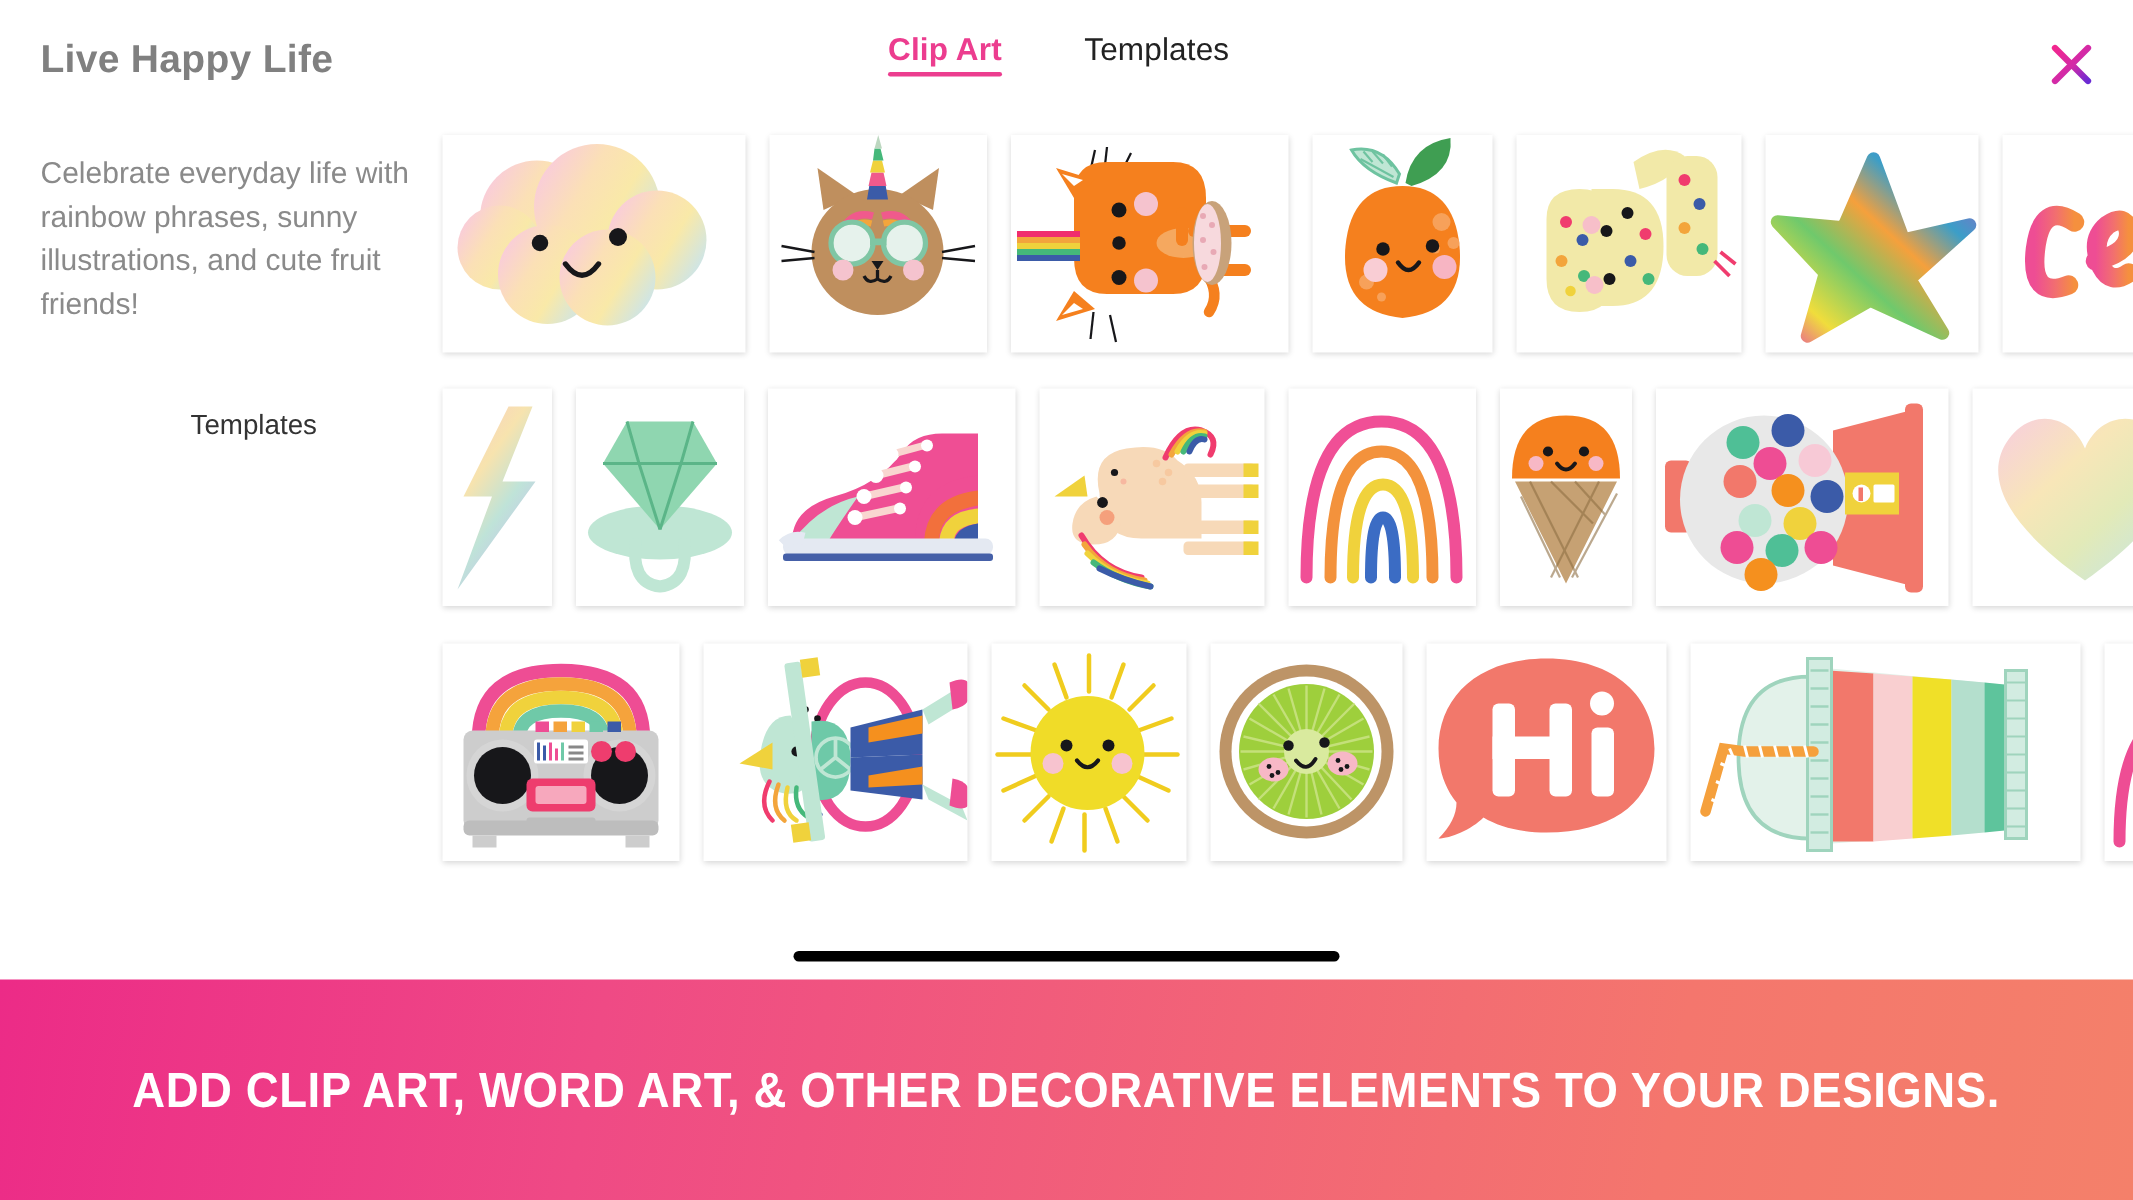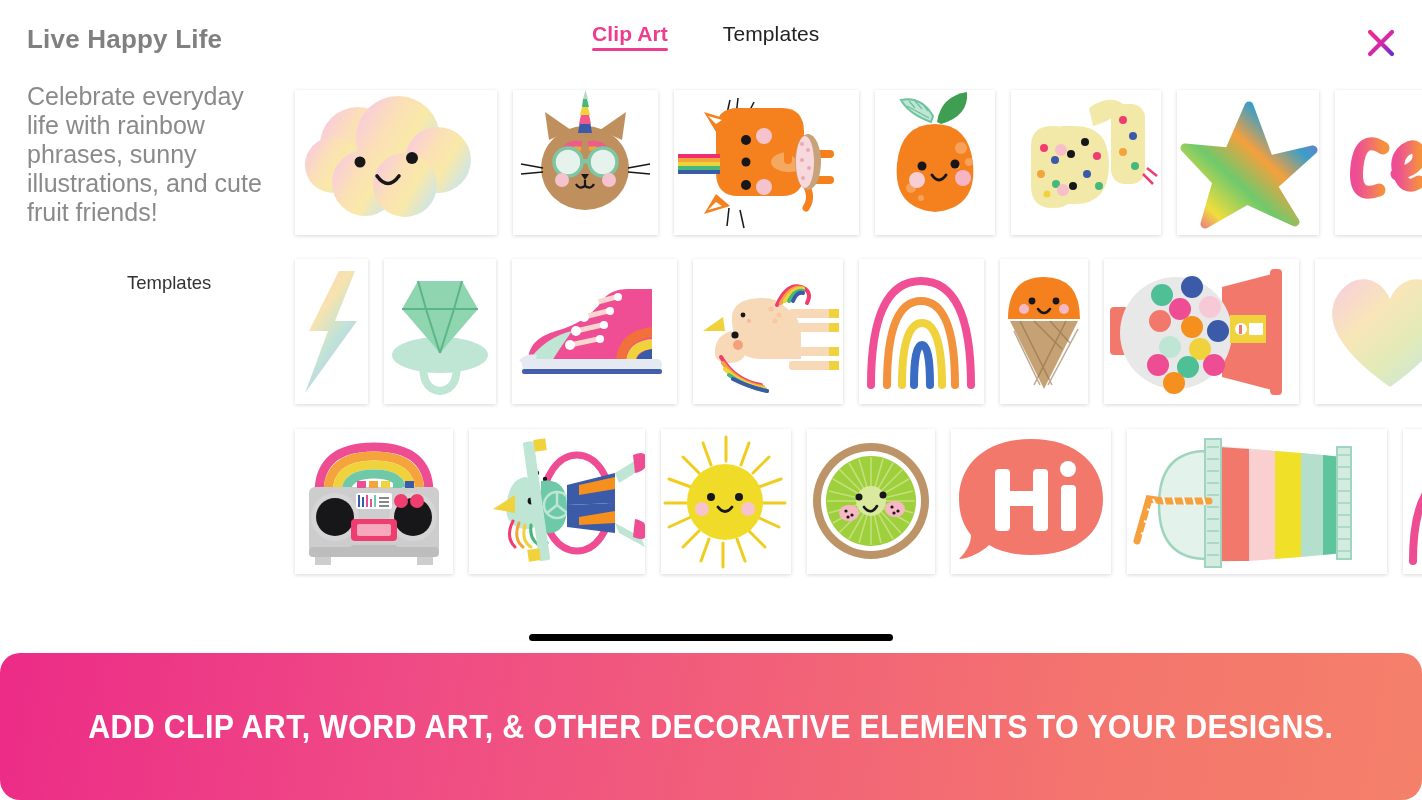--- a/index.html
+++ b/index.html
@@ -76,23 +76,23 @@
   .left-col {
     position: absolute;
     left: 0;
     top: 82px;
     width: 290px;
     height: 560px;
   }
   .set-description {
     position: absolute;
     left: 27px;
-    top: 0;
+    top: 20px;
     width: 250px;
-    font-size: 25px;
+    font-size: 20px;
     line-height: 29px;
     color: #8a8a8a;
   }
   .downloaded-label {
     position: absolute;
     left: 127px;
     top: 190px;
     font-size: 18.5px;
     color: #333333;
     white-space: nowrap;
@@ -145,21 +145,20 @@
   .banner {
     position: absolute;
     left: 0;
     top: 653px;
     width: 1422px;
     height: 147px;
     background: linear-gradient(100deg, #ec2b87 0%, #ef4a85 28%, #f4766d 78%, #f4806a 100%);
     display: flex;
     align-items: center;
     justify-content: center;
-    border-radius: 20px;
   }
   .banner-text {
     color: #ffffff;
     font-size: 33px;
     font-weight: bold;
     letter-spacing: 0.4px;
     transform: scaleX(0.92);
     white-space: nowrap;
     text-align: center;
   }

